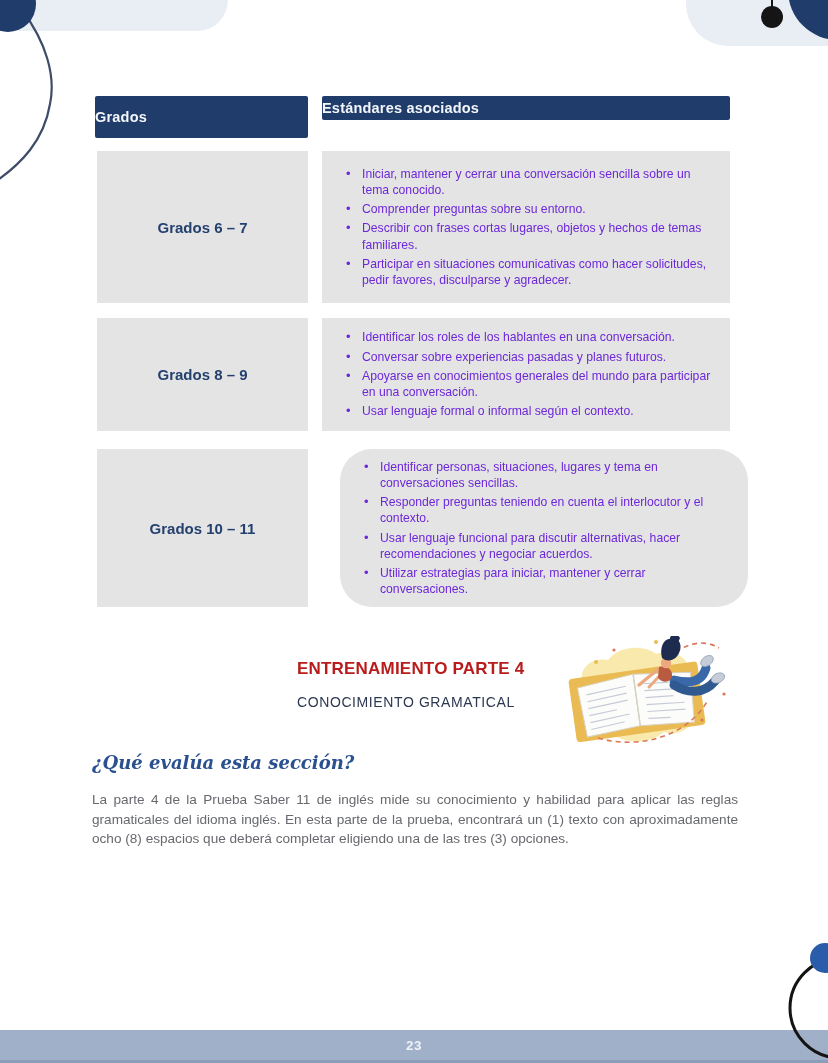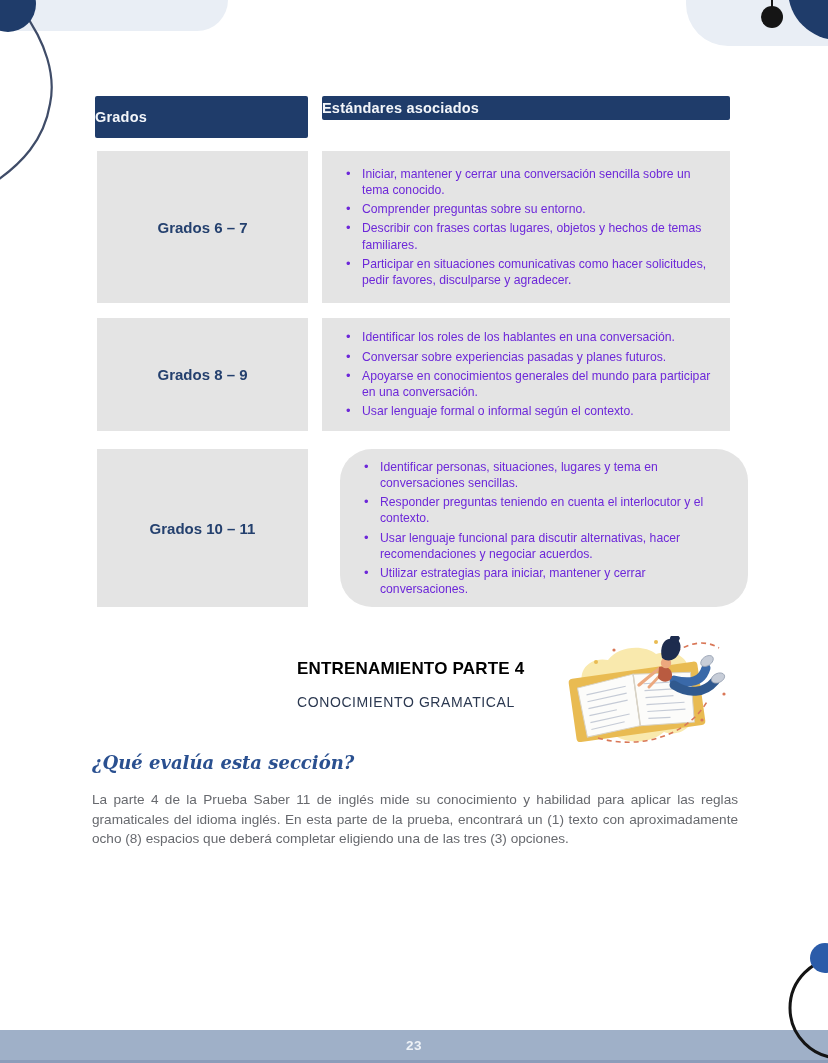--- a/index.html
+++ b/index.html
@@ -39,21 +39,21 @@
     font-size:12.2px; display:flex; align-items:center; z-index:4;
   }
   .cell-standards ul { list-style:none; padding:6px 14px 6px 40px; width:100%; }
   .cell-standards li { position:relative; margin:3px 0; line-height:1.33; }
   .cell-standards li::before {
     content:"\2022"; position:absolute; left:-16px; top:-1px; font-size:13px;
   }
   
   .section-title {
     position:absolute; left:297px; top:659px; z-index:4;
-    color:#000000; font-weight:bold; font-size:17px; letter-spacing:0.2px;
+    color:#b91c1c; font-weight:bold; font-size:17px; letter-spacing:0.2px;
   }
   .section-subtitle {
     position:absolute; left:297px; top:694px; z-index:4;
     color:#2b3850; font-size:14px; letter-spacing:0.6px;
   }
   
   .question-heading {
     position:absolute; left:92px; top:752px; z-index:4;
     font-family:"DejaVu Serif", serif; font-style:italic; font-weight:bold;
     font-size:18px; color:#2a5090;

